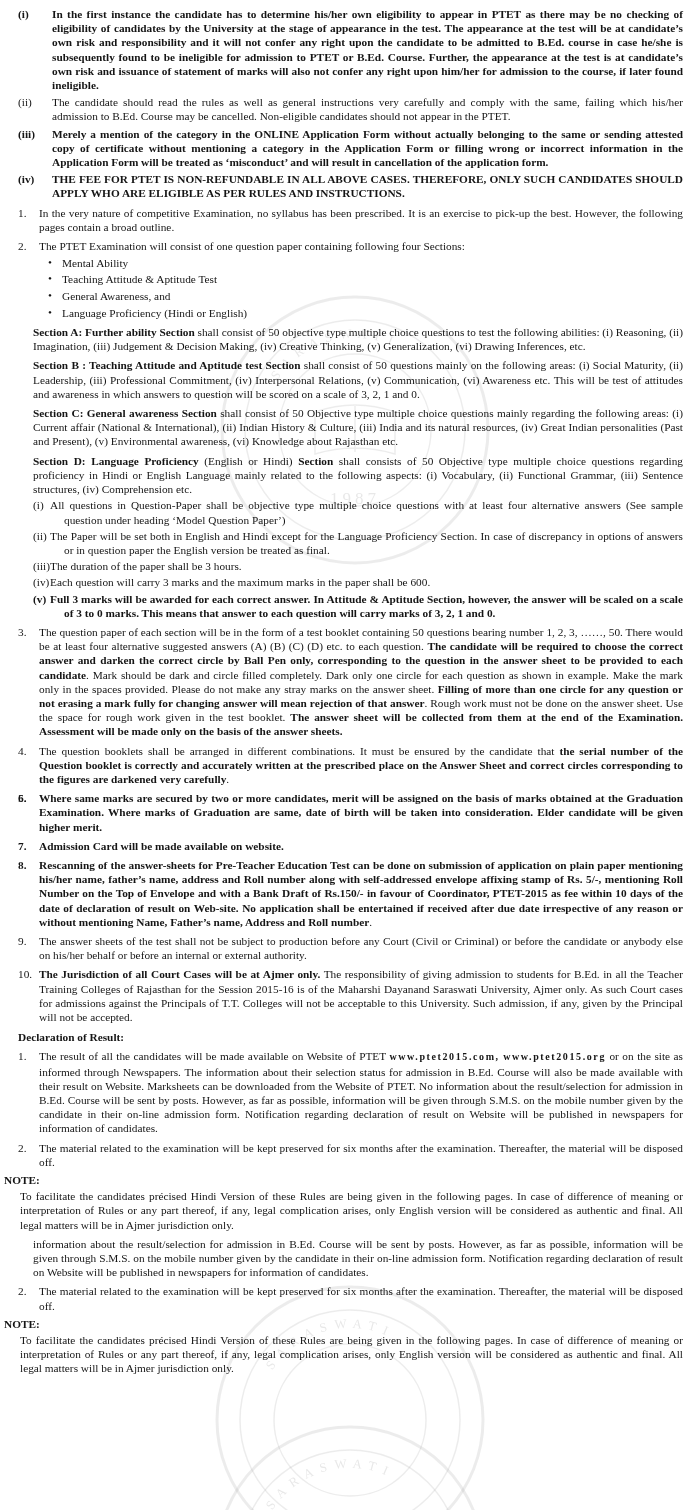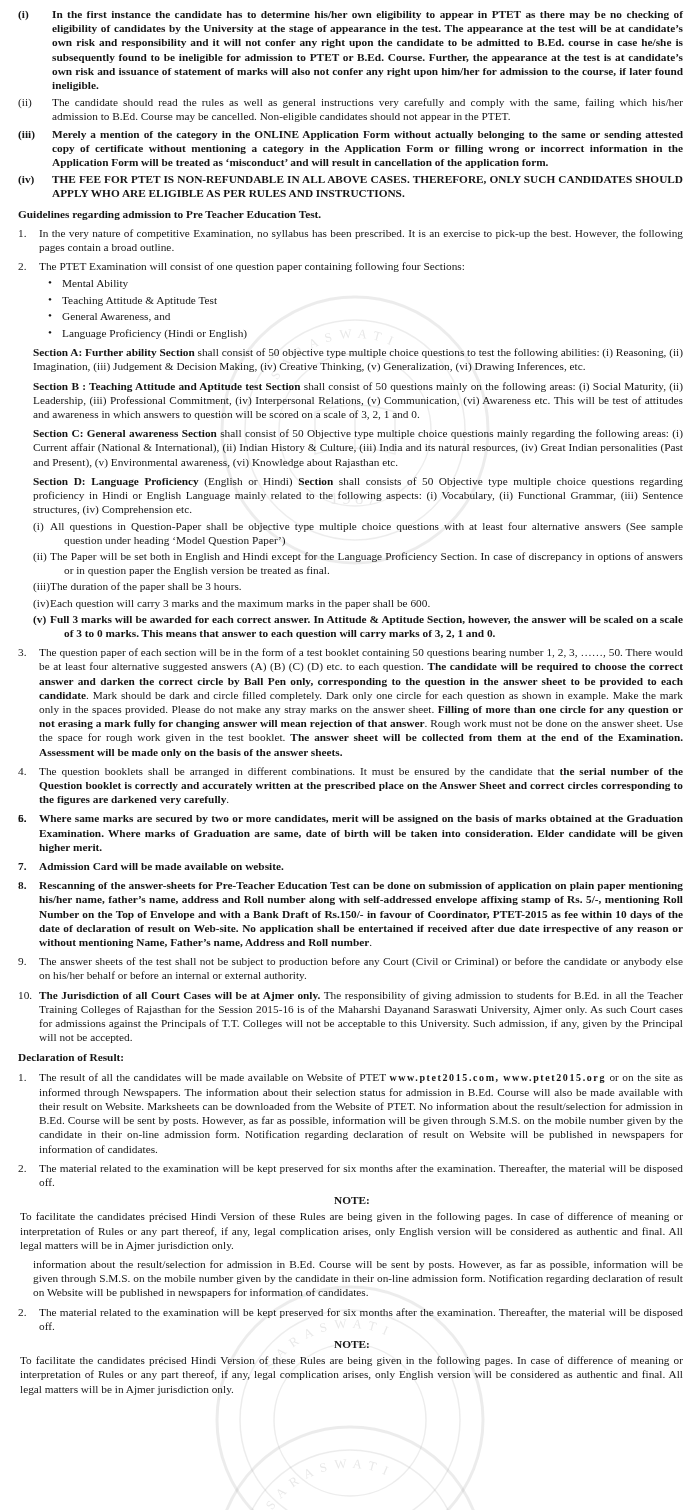--- a/index.html
+++ b/index.html
@@ -29,21 +29,21 @@
   
   .bullet{position:relative;padding-left:58px;margin-top:2.5px;}
   .bullet > .mk{position:absolute;left:44px;top:-1px;}
   
   .section{margin-left:29px;margin-top:5px;}
   
   .sub{padding-left:60px;text-indent:-31px;margin-top:2px;}
   .sub > .mk{display:inline-block;width:17px;text-indent:0;}
   
   .heading{margin-left:14px;margin-top:6px;font-weight:bold;text-align:left;}
-  .note-heading{margin-left:17px;margin-top:4px;font-weight:bold;text-align:center;}
+  .note-heading{margin-left:0;margin-top:4px;font-weight:bold;text-align:left;}
   .note{margin-left:16px;margin-top:2px;}
   .indent{margin-left:29px;margin-top:5px;}
   
   .wm{position:absolute;z-index:0;opacity:0.20;pointer-events:none;}
   .wm text{font-family:"Liberation Serif",serif;fill:#8f8f8f;}
   .wm .yr{font-size:17px;letter-spacing:4px;}
   .wm .arc{font-size:13px;letter-spacing:7px;}
 </style>
 </head>
 <body>
@@ -73,21 +73,20 @@
     <circle cx="138" cy="138" r="110" fill="none" stroke="#a5a5a5" stroke-width="1.5"></circle>
     <path id="arcC" d="M 138 138 m -92 0 a 92 92 0 1 1 184 0" fill="none"></path>
     <text class="arc"><textPath href="#arcC" startOffset="18%">SARASWATI</textPath></text>
   </svg>
 
   <div class="content">
       <div class="blk roman"><span class="mk b">(i)</span><span class="b">In the first instance the candidate has to determine his/her own eligibility to appear in PTET as there may be no checking of eligibility of candidates by the University at the stage of appearance in the test. The appearance at the test will be at candidate’s own risk and responsibility and it will not confer any right upon the candidate to be admitted to B.Ed. course in case he/she is subsequently found to be ineligible for admission to PTET or B.Ed. Course.  Further, the appearance at the test is at candidate’s own risk and issuance of statement of marks will also not confer any right upon him/her for admission to the course, if later found ineligible.</span></div>
       <div class="blk roman"><span class="mk">(ii)</span><span>The candidate should read the rules as well as general instructions very carefully and comply with the same, failing which his/her admission to B.Ed. Course may be cancelled.  Non-eligible candidates should not appear in the PTET.</span></div>
       <div class="blk roman"><span class="mk b">(iii)</span><span class="b">Merely a mention of the category in the ONLINE Application Form without actually belonging to the same or sending attested copy of certificate without mentioning a category in the Application Form or filling wrong or incorrect information in the Application Form will be treated as ‘misconduct’ and will result in  cancellation of the application form.</span></div>
       <div class="blk roman"><span class="mk b">(iv)</span><span class="b">THE FEE FOR PTET IS NON-REFUNDABLE IN ALL ABOVE CASES. THEREFORE, ONLY SUCH CANDIDATES SHOULD APPLY WHO ARE ELIGIBLE AS PER RULES AND INSTRUCTIONS.</span></div>
-      <div class="blk heading"><span class="b">Guidelines regarding admission to Pre Teacher Education Test.</span></div>
       <div class="blk num"><span class="mk">1.</span><span>In the very nature of competitive Examination, no syllabus has been prescribed. It is an exercise to pick-up the best. However, the following pages contain a broad outline.</span></div>
       <div class="blk num"><span class="mk">2.</span><span>The PTET Examination will consist of one question paper containing following four Sections:</span></div>
       <div class="blk bullet"><span class="mk">•</span><span>Mental Ability</span></div>
       <div class="blk bullet"><span class="mk">•</span><span>Teaching Attitude &amp; Aptitude Test</span></div>
       <div class="blk bullet"><span class="mk">•</span><span>General Awareness, and</span></div>
       <div class="blk bullet"><span class="mk">•</span><span>Language Proficiency (Hindi or English)</span></div>
       <div class="blk section"><span class="b">Section A: Further ability Section</span><span> shall consist of 50 objective type multiple choice questions to test the following abilities: (i) Reasoning, (ii) Imagination, (iii) Judgement &amp; Decision Making, (iv) Creative Thinking, (v) Generalization, (vi) Drawing Inferences, etc.</span></div>
       <div class="blk section"><span class="b">Section B : Teaching Attitude and Aptitude test Section</span><span> shall consist of 50 questions mainly on the following areas: (i) Social Maturity, (ii) Leadership, (iii) Professional Commitment, (iv) Interpersonal Relations, (v) Communication, (vi) Awareness etc. This will be test of attitudes and awareness in which answers to question will be scored on a scale of 3, 2, 1 and  0.</span></div>
       <div class="blk section"><span class="b">Section C: General awareness Section</span><span> shall consist of 50 Objective type multiple choice questions mainly regarding the following areas: (i) Current affair (National &amp; International), (ii) Indian History &amp; Culture, (iii) India and its natural resources, (iv) Great Indian personalities (Past and Present), (v) Environmental awareness, (vi) Knowledge about Rajasthan etc.</span></div>
       <div class="blk section"><span class="b">Section D: Language Proficiency</span><span> (English or Hindi) </span><span class="b">Section</span><span> shall consists of 50 Objective type multiple choice questions regarding proficiency in Hindi or English Language mainly related to the following aspects: (i) Vocabulary, (ii) Functional Grammar, (iii) Sentence structures, (iv) Comprehension etc.</span></div>

